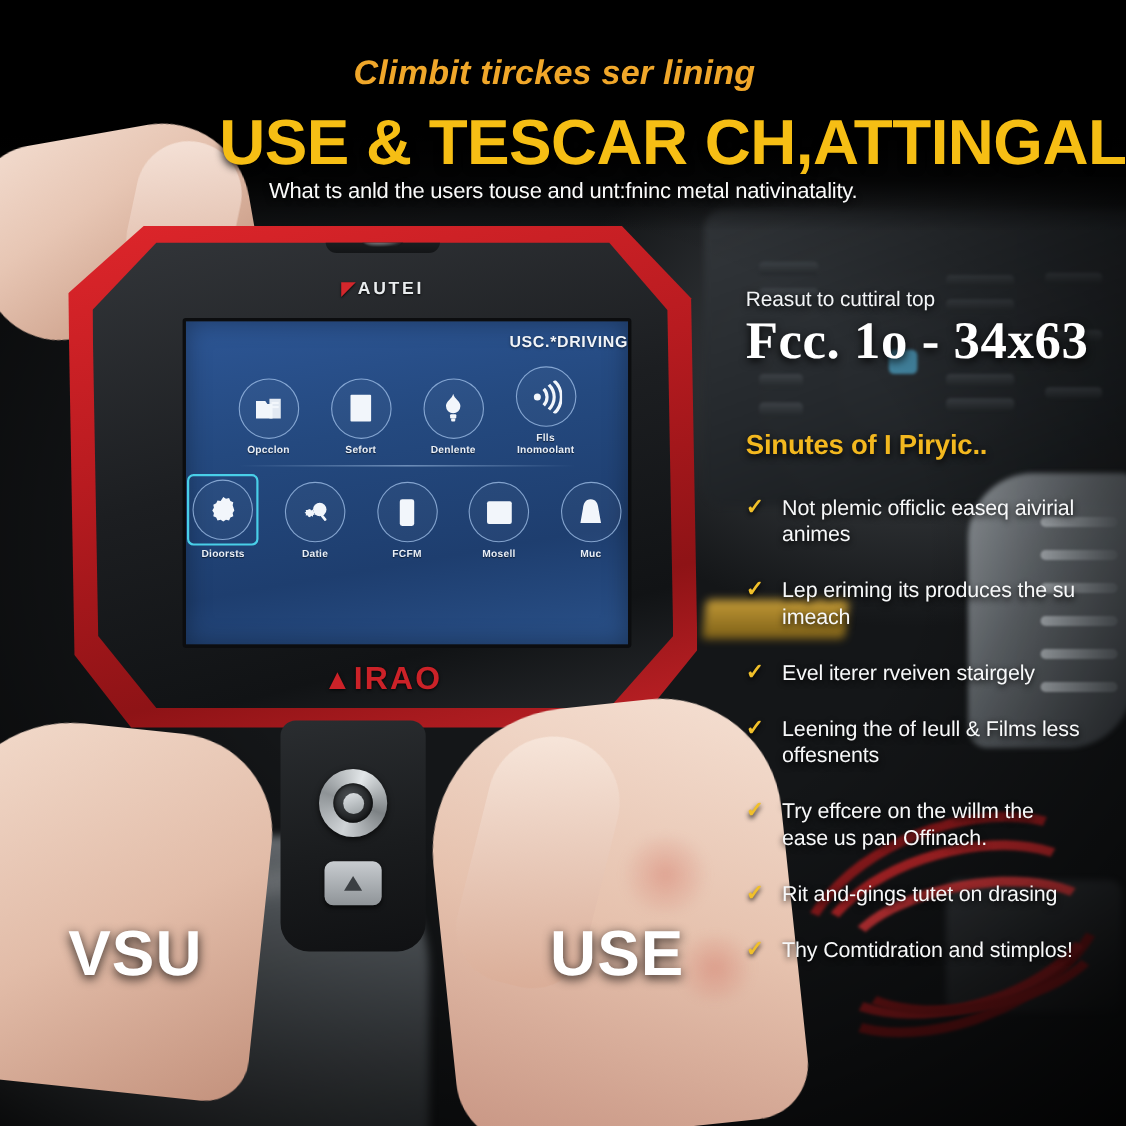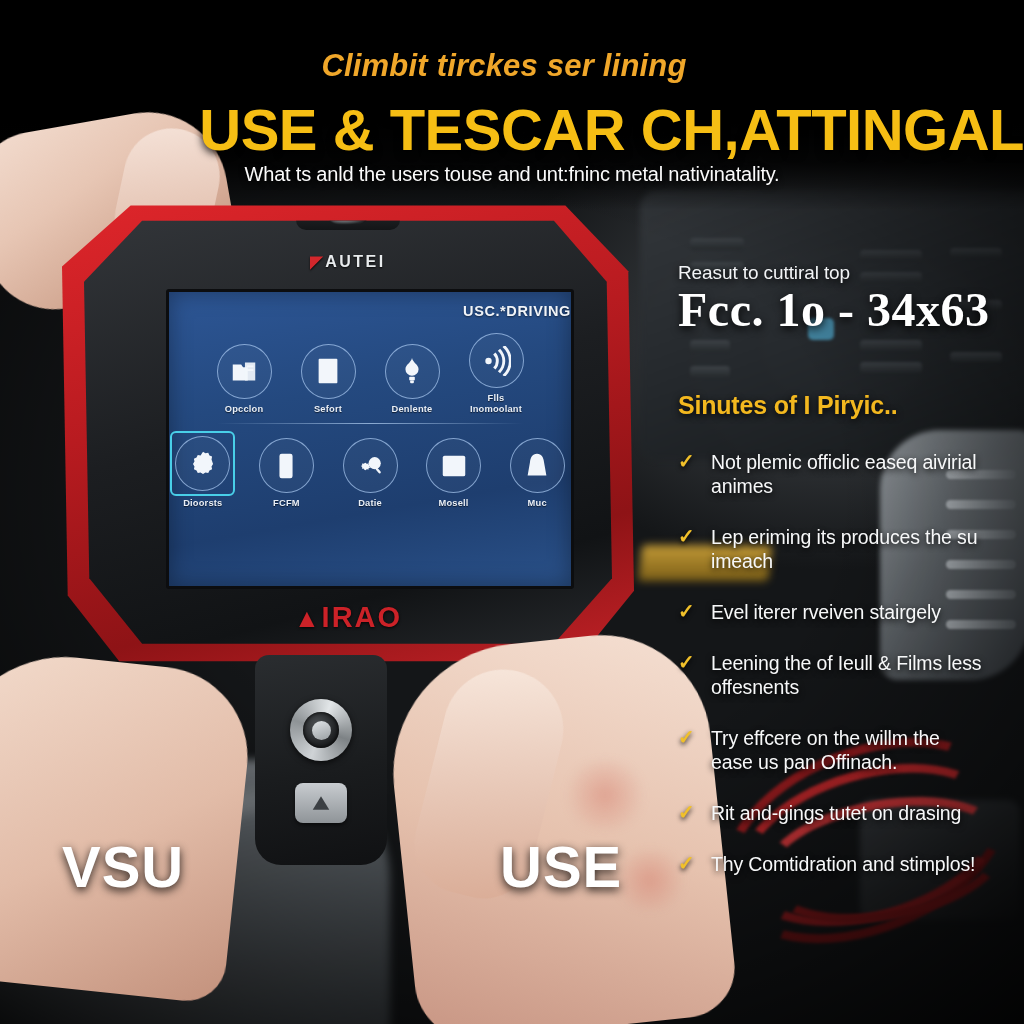--- a/index.html
+++ b/index.html
@@ -390,39 +390,39 @@
                     <rect x="9.5" y="14.6" width="13" height="2.8" fill="#2b5490"></rect>
                   </svg>
               </span>
             </span>
             <div class="lbl">Dioorsts</div>
           </div>
 
           <div class="app">
             <div class="ring">
               <svg class="ic" viewBox="0 0 32 32">
+                  <path d="M10 13l1.6-.4 1 1.3 1.7-.9.2 1.7 1.7.4-1 1.4 1 1.4-1.7.4-.2 1.7-1.7-.9-1 1.3L10 20l-1-1.4-1.6.2.3-1.7-1.4-1 1.4-1-.3-1.7 1.6.2z"></path>
+                  <circle cx="21" cy="13" r="6.5"></circle>
+                  <circle cx="21" cy="13" r="3" fill="#2b5490"></circle>
+                  <rect x="23.5" y="17.5" width="2.6" height="7" rx="1.2" transform="rotate(-40 24.8 21)"></rect>
+                </svg>
+            </div>
+            <div class="lbl">Datie</div>
+          </div>
+
+          <div class="app">
+            <div class="ring">
+              <svg class="ic" viewBox="0 0 32 32">
                   <rect x="9" y="3" width="14" height="26" rx="2.4"></rect>
                   <rect x="11" y="7" width="10" height="16" fill="#2b5490"></rect>
                   <rect x="13" y="25" width="6" height="1.6" rx=".8" fill="#2b5490"></rect>
                   <rect x="12" y="8" width="8" height="2" fill="#f2f6fb"></rect>
                 </svg>
             </div>
             <div class="lbl">FCFM</div>
-          </div>
-
-          <div class="app">
-            <div class="ring">
-              <svg class="ic" viewBox="0 0 32 32">
-                  <path d="M10 13l1.6-.4 1 1.3 1.7-.9.2 1.7 1.7.4-1 1.4 1 1.4-1.7.4-.2 1.7-1.7-.9-1 1.3L10 20l-1-1.4-1.6.2.3-1.7-1.4-1 1.4-1-.3-1.7 1.6.2z"></path>
-                  <circle cx="21" cy="13" r="6.5"></circle>
-                  <circle cx="21" cy="13" r="3" fill="#2b5490"></circle>
-                  <rect x="23.5" y="17.5" width="2.6" height="7" rx="1.2" transform="rotate(-40 24.8 21)"></rect>
-                </svg>
-            </div>
-            <div class="lbl">Datie</div>
           </div>
 
           <div class="app">
             <div class="ring">
               <svg class="ic" viewBox="0 0 32 32">
                   <rect x="4" y="5" width="24" height="22" rx="2"></rect>
                   <rect x="7" y="8" width="18" height="11" fill="#2b5490"></rect>
                   <rect x="9" y="9.5" width="14" height="8" fill="#f2f6fb"></rect>
                   <rect x="7" y="21" width="18" height="3" fill="#2b5490"></rect>
                 </svg>

